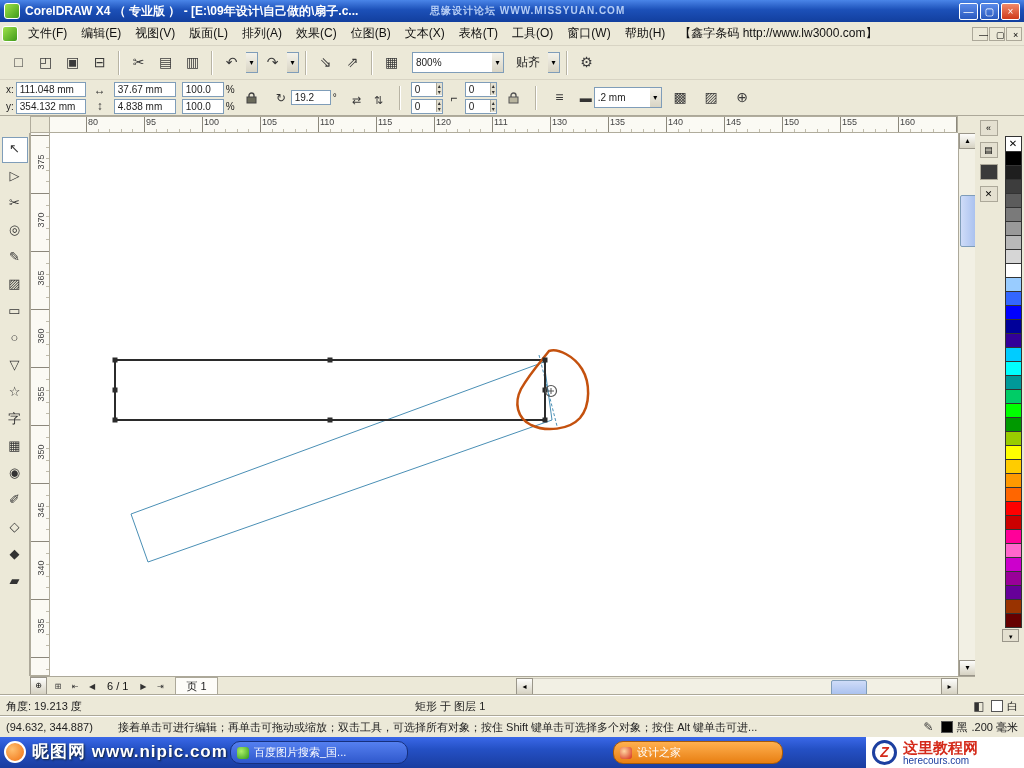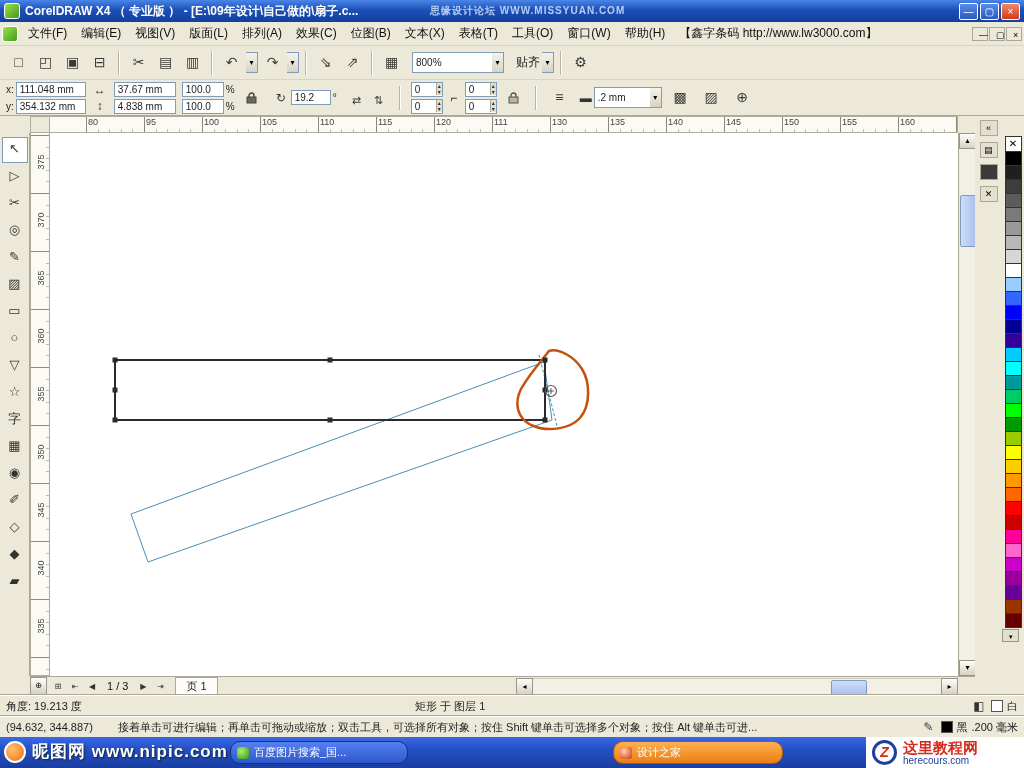--- a/index.html
+++ b/index.html
@@ -156,21 +156,21 @@
     <button class="drop">▾</button>
     <span class="sep"></span>
     <button class="tbtn"><span>⇘</span></button>
     <button class="tbtn"><span>⇗</span></button>
     <span class="sep"></span>
     <button class="tbtn"><span>▦</span></button>
     <span class="combo" style="margin-left:6px;">
       <span class="fld" style="width:80px;height:21px;line-height:19px;">800%</span>
       <button class="drop">▾</button>
     </span>
-    <span style="display:flex;align-items:center;gap:2px;margin-left:10px;">
+    <span style="display:flex;align-items:center;gap:8px;margin-left:10px;">
       <span class="lbl" style="font-size:12px;">贴齐</span>
       <button class="drop">▾</button>
     </span>
     <span class="sep"></span>
     <button class="tbtn"><span>⚙</span></button>
   </div>
 
   <div id="propbar" class="abs">
     <span class="col2">
       <span class="row">
@@ -415,21 +415,21 @@
         <div class="swatch" style="background: rgb(153, 51, 0);"></div>
         <div class="swatch" style="background: rgb(102, 0, 0);"></div>
       </div>
     <button id="palette-down">▾</button>
   </div>
 
   <div id="pagebar" class="abs">
     <button class="pbtn">⊞</button>
     <button class="pbtn">⇤</button>
     <button class="pbtn">◀</button>
-    <span id="pageind">1 / 3</span>
+    <span id="pageind">6 / 1</span>
     <button class="pbtn">▶</button>
     <button class="pbtn">⇥</button>
     <span id="pagetab">页 1</span>
     <div id="hscroll">
       <button class="sbtn" style="position:static;height:17px;">◂</button>
       <div id="htrack">
         <div id="hthumb"></div>
       </div>
       <button class="sbtn" style="position:static;height:17px;">▸</button>
     </div>

